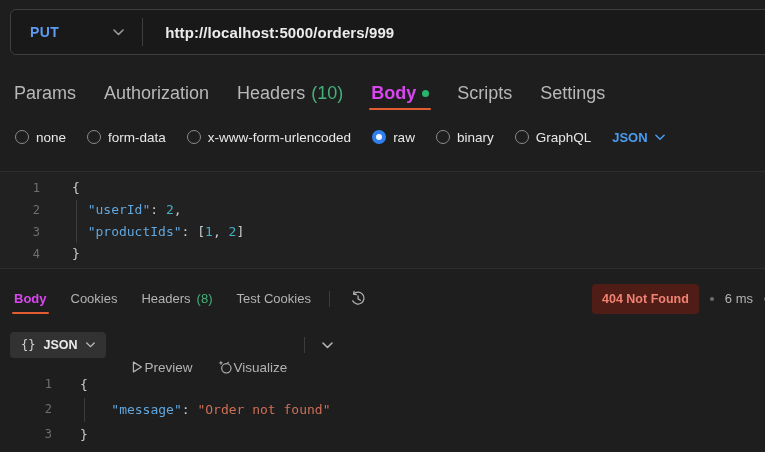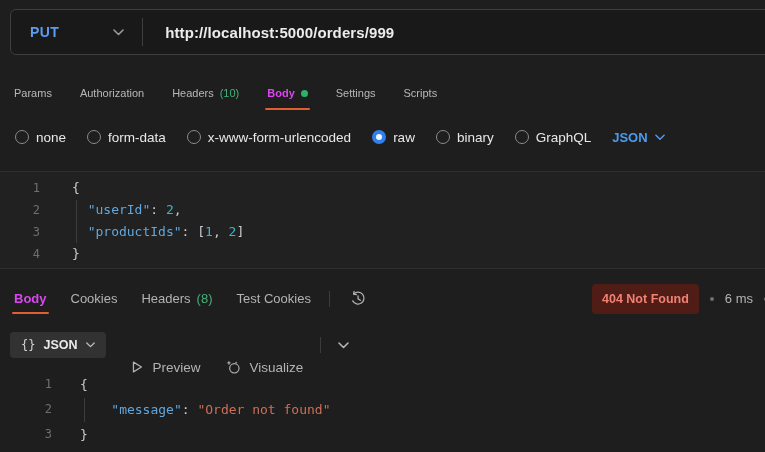--- a/index.html
+++ b/index.html
@@ -19,21 +19,21 @@
   }
   .method-box { display:flex; align-items:center; padding-left:19px; cursor:pointer;justify-content:center; }
   .method-label { font-size:14px; font-weight:700; letter-spacing:.4px; color:#5c9bf0; }
   .method-box svg { margin-left:54px; }
   .vdivider { width:1px; height:28px; background:#3e3e3e; margin-left:18px; }
   .url-text { margin-left:22px; font-size:15px; font-weight:700; color:#ececec; letter-spacing:.1px; }
 
   
   .req-tabs {
     position:absolute; top:76px; left:14px; height:34px;
-    display:flex; gap:28px; align-items:center; font-size:11px; color:#b8b8b8;
+    display:flex; gap:28px; align-items:center; font-size:18px; color:#b8b8b8;
   }
   .tab { position:relative; height:100%; display:flex; align-items:center; gap:6px; cursor:pointer; white-space:nowrap; }
   .tab.active { color:#d946ef; font-weight:700; }
   .tab.active::after { content:""; position:absolute; left:-2px; right:-2px; bottom:0; height:2px; background:#e25d30; border-radius:1px; }
   .count-green { color:#44b07a; }
   .unsaved-dot { width:7px; height:7px; border-radius:50%; background:#26b56a; }
 
   
   .radio-row {
     position:absolute; top:117px; left:15px; height:40px;
@@ -79,21 +79,21 @@
   
   .resp-toolbar {
     position:absolute; top:328px; left:10px; height:34px;
     display:flex; align-items:center; gap:23px; color:#b3b3b3; font-size:13.5px;
   }
   .format-btn {
     display:flex; align-items:center; gap:8px; background:#323232; border-radius:4px;
     padding:6px 11px; color:#eaeaea; font-weight:600; font-size:12.5px; cursor:pointer;
   }
   .braces { color:#d5d5d5; font-family:"DejaVu Sans Mono", monospace; font-size:12px; font-weight:400; }
-  .tool { display:flex; align-items:center; gap:8px; cursor:pointer;margin-top:44px; }
+  .tool { display:flex; align-items:center; gap:0; cursor:pointer;margin-top:44px; }
   .resp-toolbar .vsep { width:1px; height:16px; background:#3c3c3c; margin:0 -6px; }
 
   .icon { flex:none; display:block; }
 </style>
 </head>
 <body>
 
 <div class="url-bar">
   <div class="method-box">
     <span class="method-label">PUT</span>
@@ -114,24 +114,24 @@
     </div>
   <div class="tab">
     <span>Headers</span>
     <span class="count-green">(10)</span>
   </div>
   <div class="tab active">
     <span>Body</span>
     <span class="unsaved-dot"></span>
   </div>
   <div class="tab">
+      <span>Scripts</span>
+    </div>
+  <div class="tab">
       <span>Settings</span>
-    </div>
-  <div class="tab">
-      <span>Scripts</span>
     </div>
 </div>
 
 <div class="radio-row">
   <div class="radio">
       <span class="rb"></span>
       <span>none</span>
     </div>
   <div class="radio">
       <span class="rb"></span>

